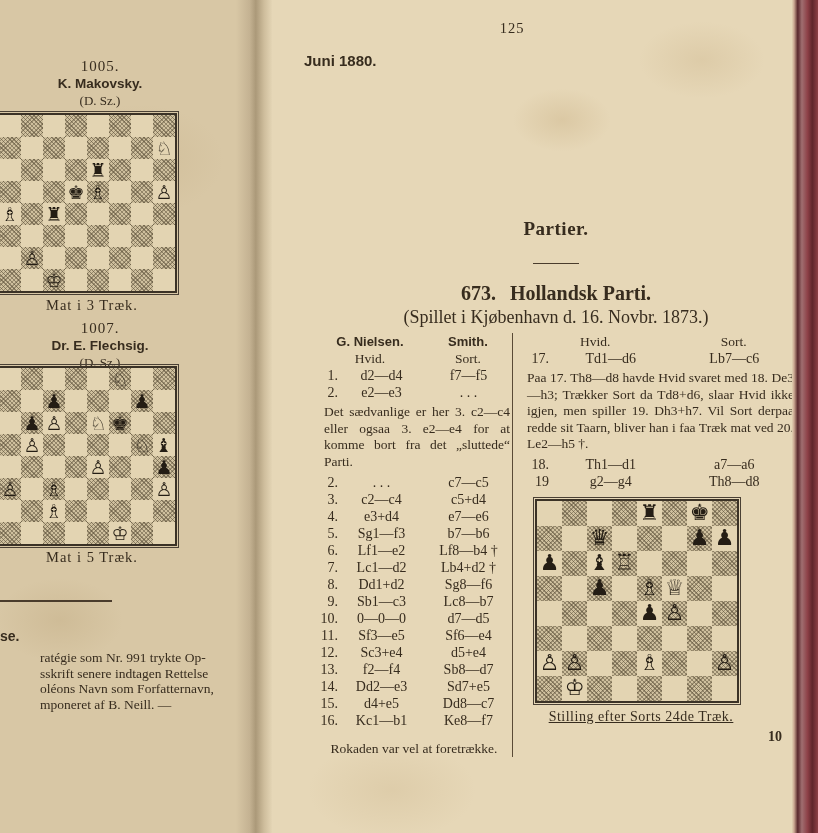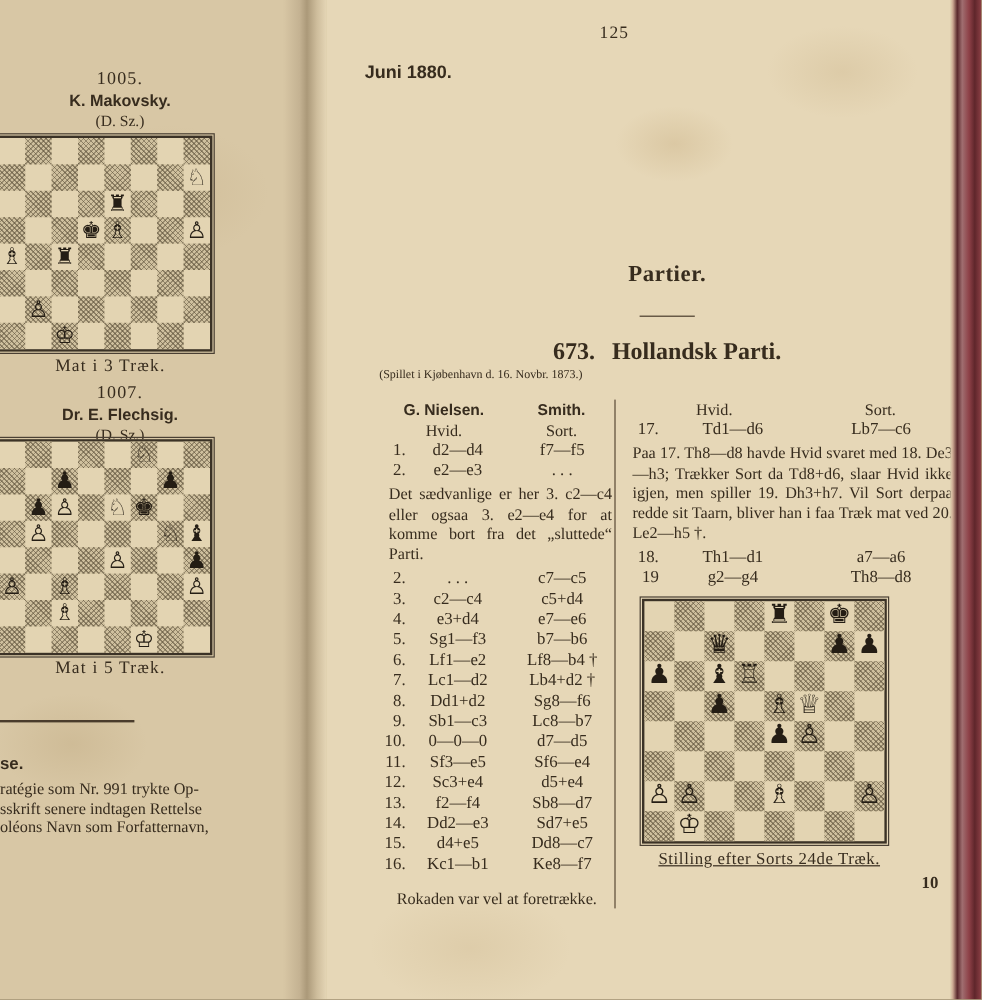--- a/index.html
+++ b/index.html
@@ -33,32 +33,32 @@
   .piece{font-family:"DejaVu Sans",sans-serif;color:#241d14;line-height:1;}
   .b22{grid-template-columns:repeat(8,22px);grid-auto-rows:22px;position:absolute;}
   .b22 .piece{font-size:19px;}
   .b25{grid-template-columns:repeat(8,25px);grid-auto-rows:25px;}
   .b25 .piece{font-size:22px;}
   .mat-caption{position:absolute;width:190px;text-align:center;font-size:14.5px;letter-spacing:1px;}
   .frag-rule{position:absolute;left:0;top:600px;width:112px;height:2px;background:#4a3c2c;}
   .frag-head{position:absolute;left:0;top:628px;font-family:"Liberation Sans","DejaVu Sans",sans-serif;
              font-weight:bold;font-size:14px;}
   .frag-lines{position:absolute;left:0;top:650px;width:232px;font-size:13.5px;line-height:15.5px;}
-  .frag-lines div{white-space:nowrap;}
+  .frag-lines div{white-space:nowrap;margin-left:40px;}
 
   
   .pagenum{position:absolute;left:0;top:20px;width:300px;text-align:center;font-size:14.5px;letter-spacing:1px;}
   .issue{position:absolute;left:32px;top:52px;font-family:"Liberation Sans","DejaVu Sans",sans-serif;
          font-weight:bold;font-size:15px;}
   .content{position:absolute;left:44px;top:0;width:480px;}
   .sec-title{position:absolute;top:218px;width:100%;text-align:center;font-weight:bold;font-size:19px;letter-spacing:.5px;}
   .sec-rule{position:absolute;top:263px;left:217px;width:46px;height:1px;background:#4a3c2c;}
   .game-title{position:absolute;top:282px;width:100%;text-align:center;font-weight:bold;font-size:20px;}
   .game-title .gnum{font-weight:bold;margin-right:14px;}
-  .game-sub{position:absolute;top:307px;width:100%;font-size:10px;}
+  .game-sub{position:absolute;top:307px;width:100%;text-align:center;font-size:18px;}
   .movetable{position:absolute;top:333px;left:0;width:100%;display:flex;align-items:stretch;}
   .col-l{width:196px;}
   .col-r{flex:1;border-left:1px solid #5a4a36;padding-left:6px;}
   .names-row,.labels-row{display:flex;height:17px;align-items:center;}
   .names-row span{font-family:"Liberation Sans","DejaVu Sans",sans-serif;font-weight:bold;font-size:13px;}
   .labels-row span{font-size:13.5px;}
   .names-row .c1,.labels-row .c1{width:55%;text-align:center;}
   .names-row .c2,.labels-row .c2{width:45%;text-align:center;}
   .move-row{display:flex;height:17px;align-items:center;font-size:14px;}
   .mnum{width:22px;text-align:right;}
@@ -279,20 +279,21 @@
         <div class="sq"></div>
       </div>
     <div class="mat-caption" style="left:-3px;top:549px;">Mat i 5 Træk.</div>
 
     <div class="frag-rule"></div>
     <div class="frag-head">se.</div>
     <div class="frag-lines" id="fragment-lines">
         <div>ratégie som Nr. 991 trykte Op-</div>
         <div>sskrift senere indtagen Rettelse</div>
         <div>oléons Navn som Forfatternavn,</div>
+        <div>mponeret af B. Neill. —</div>
       </div>
   </div>
 
   <div class="gutter"></div>
 
   <div class="page-right">
     <div class="pagenum" style="left:90px;">125</div>
     <div class="issue">Juni 1880.</div>
 
     <div class="content">

